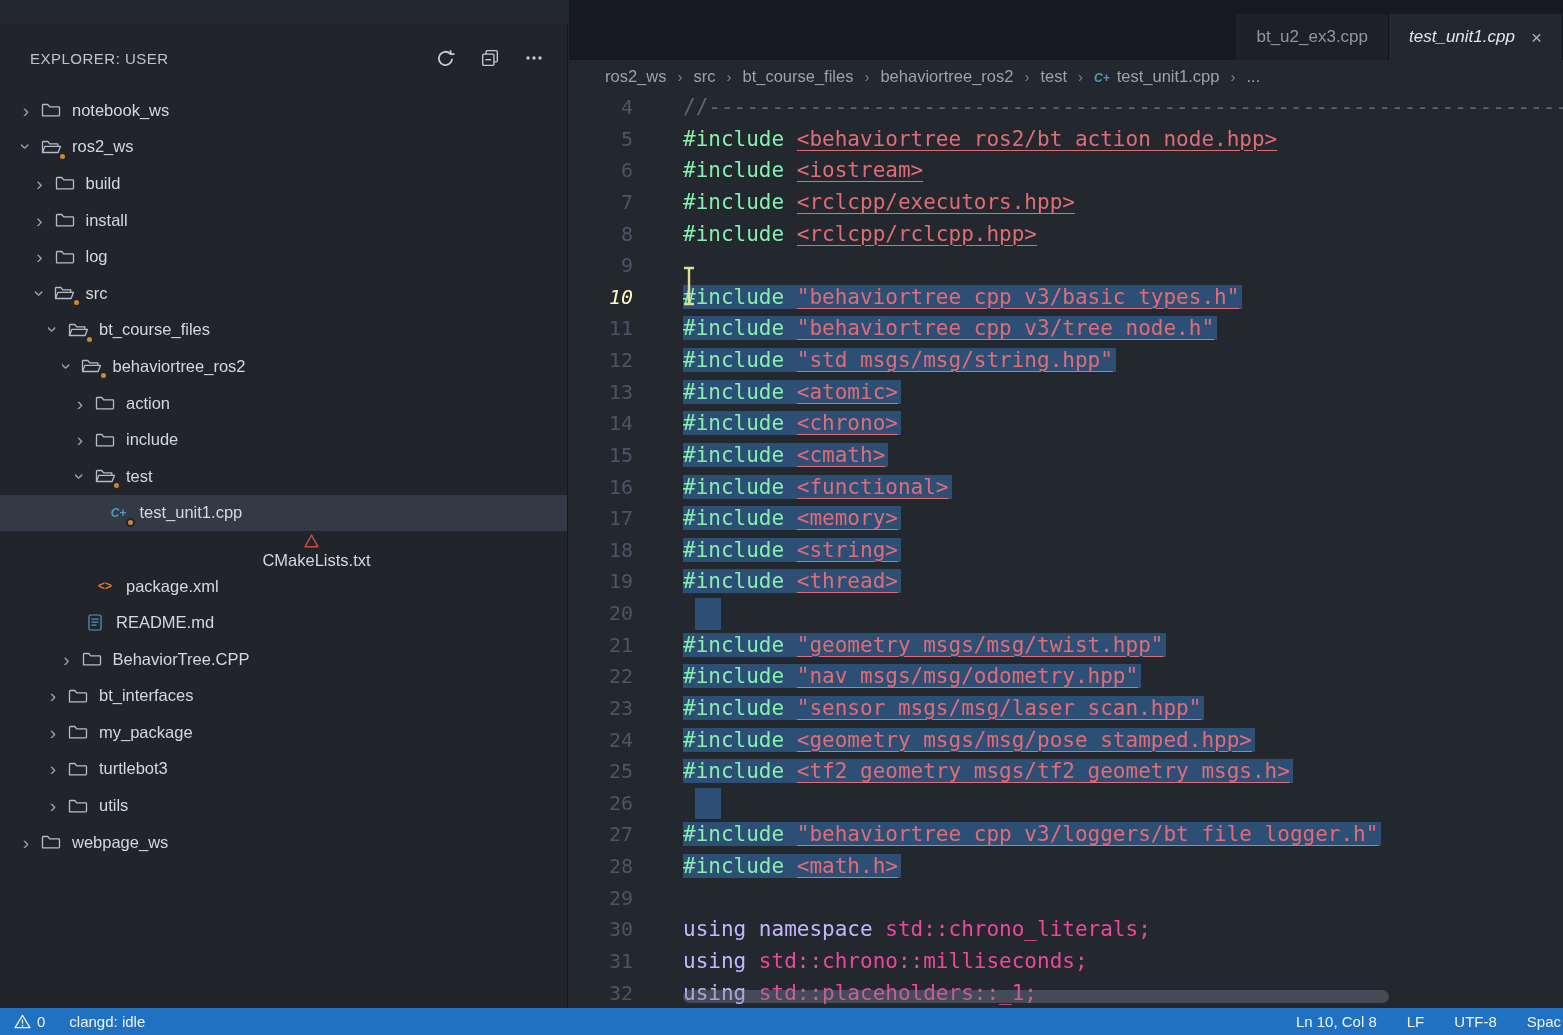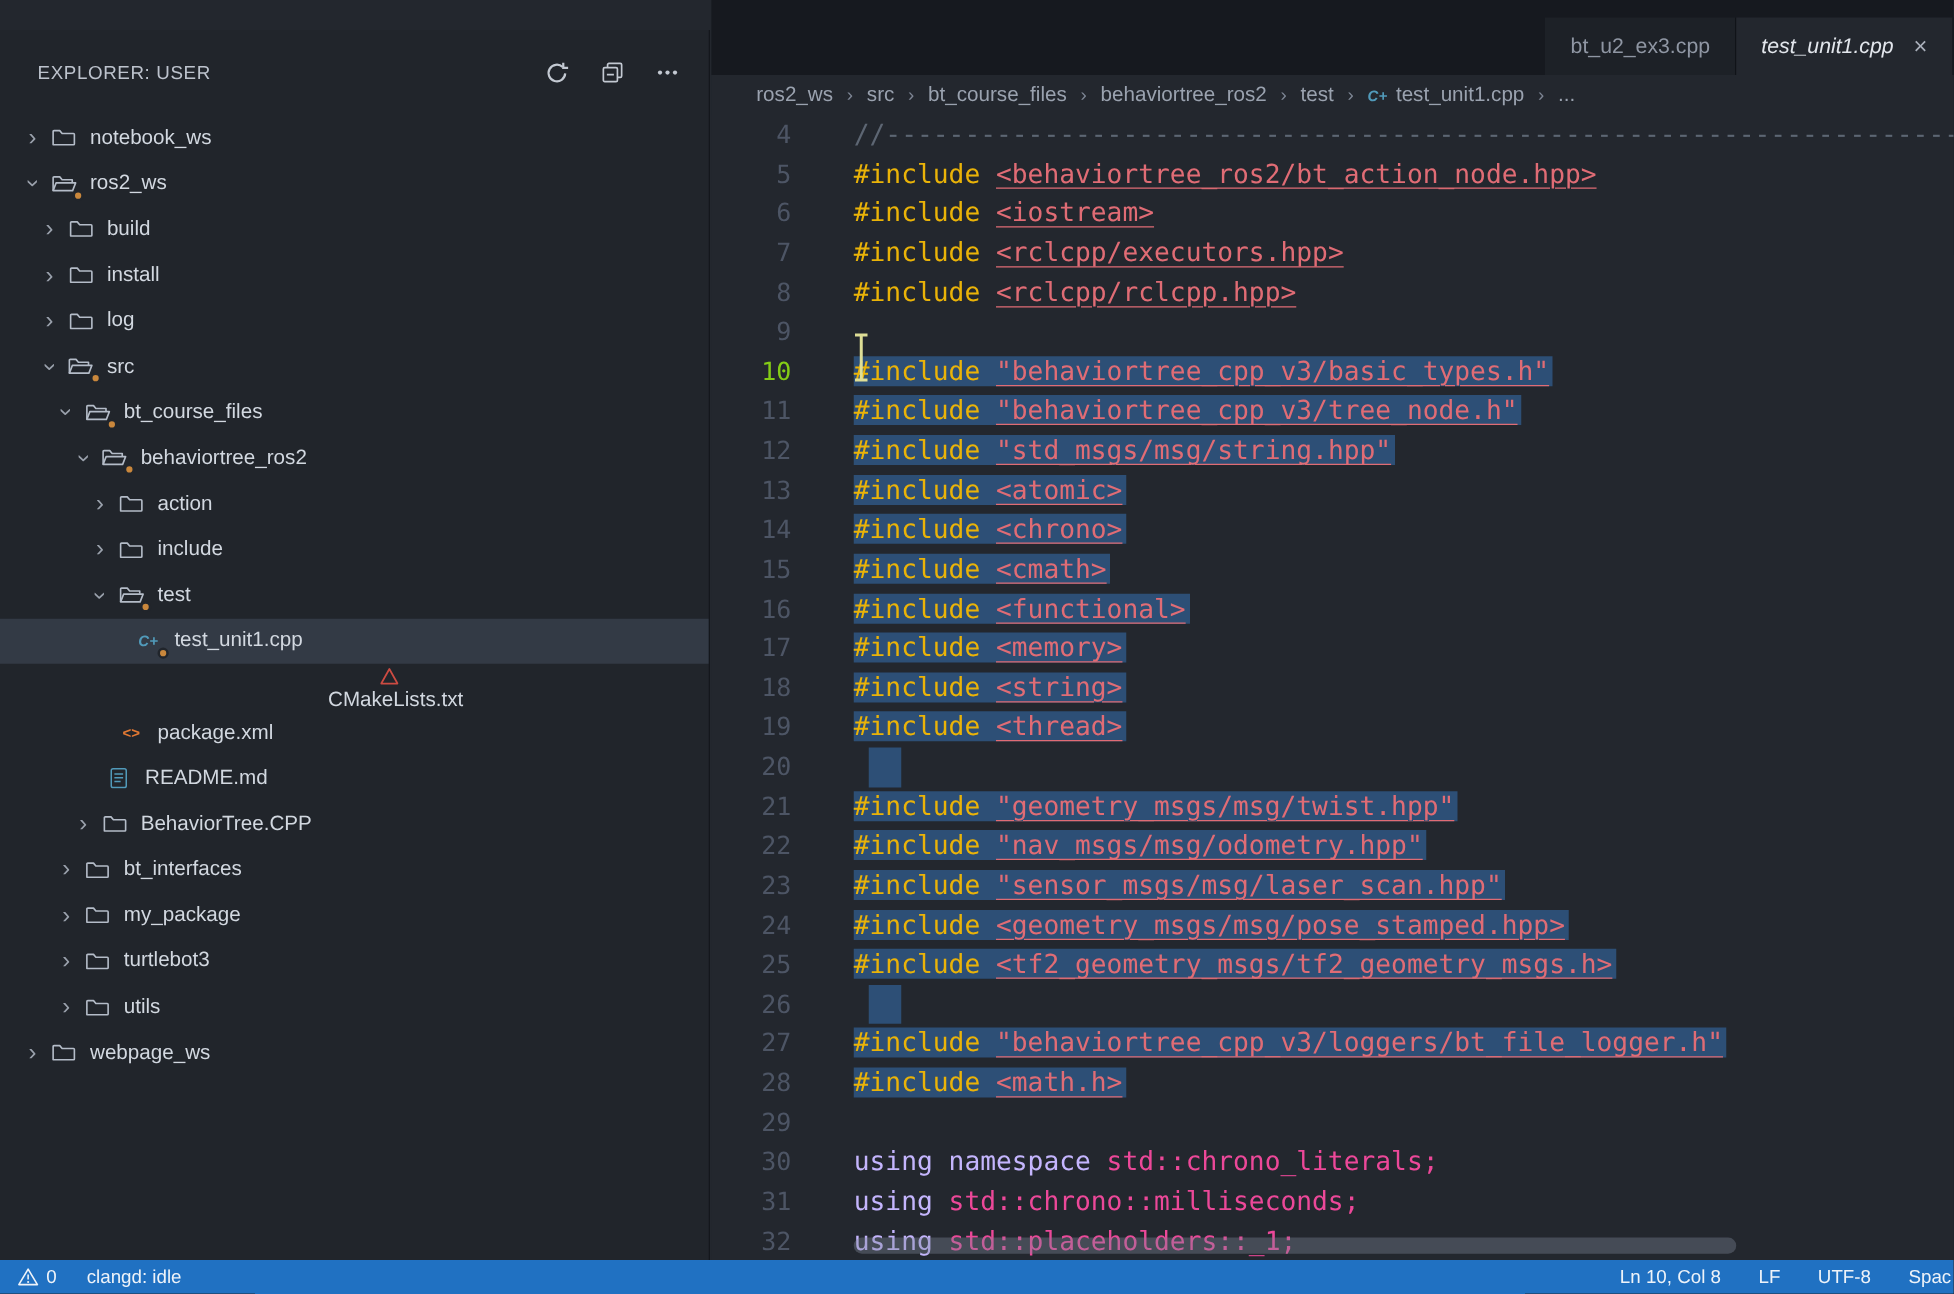--- a/index.html
+++ b/index.html
@@ -31,26 +31,26 @@
   .tab-close { margin-left:16px; color:#aab0bb; font-size:19px; line-height:1; cursor:pointer; }
 
   .breadcrumb { position:absolute; top:60px; left:0; right:0; height:32px; display:flex; align-items:center; padding-left:36px; font-size:16.5px; color:#9aa2af; background:#23272e; white-space:nowrap; }
   .bc-sep { margin:0 11px; color:#7d8594; font-size:15px; }
   .bc-item { cursor:pointer; }
   .bc-cpp { font-size:12px; font-weight:bold; font-style:italic; color:#519aba; margin-right:7px; }
 
   .code { position:absolute; top:92px; left:0; right:0; bottom:0; font-family:"DejaVu Sans Mono",monospace; font-size:21px; line-height:31.64px; white-space:pre; color:#d7dae0; overflow:hidden; }
   .cl { display:flex; height:31.64px; }
   .ln { width:64px; flex:none; text-align:right; color:#4d5565; font-size:20px; }
-  .ln.active { color:#84cc16; }
+  .ln.active { color:#fef9c3;font-style:italic; }
   .ct { margin-left:50px; position:relative; }
   .sel { background:#2d4f76; padding-right:3px; }
   .selb { display:inline-block; width:26px; height:31.64px; background:#2d4f76; margin-left:12px; vertical-align:top; }
   .s-com { color:#5d6673; }
-  .s-pre { color:#eab308; }
+  .s-pre { color:#86efac; }
   .s-path { color:#e06c75; text-decoration:underline; text-underline-offset:4px; text-decoration-thickness:1px; }
   .s-kw { color:#c4b5fd; }
   .s-id { color:#ec4899; }
 
   .ibeam { position:absolute; left:112px; top:266px; z-index:5; }
   .hscroll { position:absolute; left:114px; bottom:5px; width:706px; height:13px; background:rgba(125,134,152,.38); border-radius:7px; z-index:4; cursor:pointer; }
 
   
   .statusbar { position:absolute; left:0; right:0; bottom:0; height:27px; background:#2071c2; color:#eef3f9; font-size:15px; display:flex; align-items:center; padding:0 2px 0 14px; overflow:hidden; white-space:nowrap; }
   .sb-left { display:flex; align-items:center; gap:6px; }

